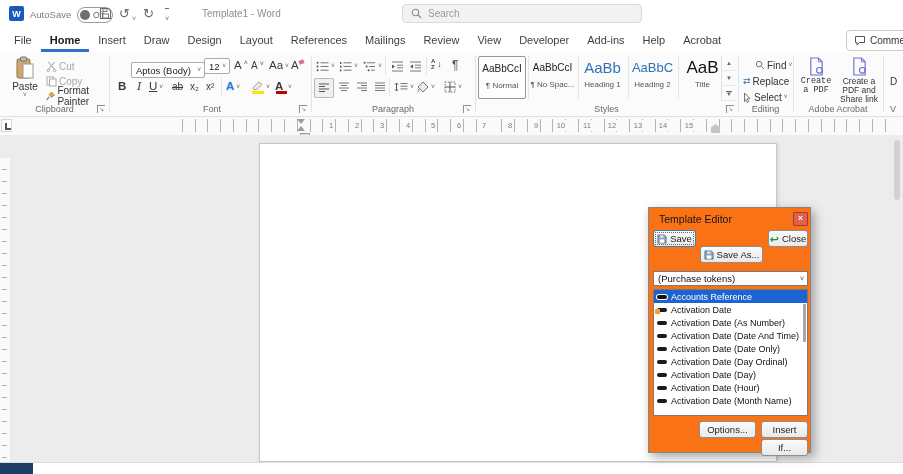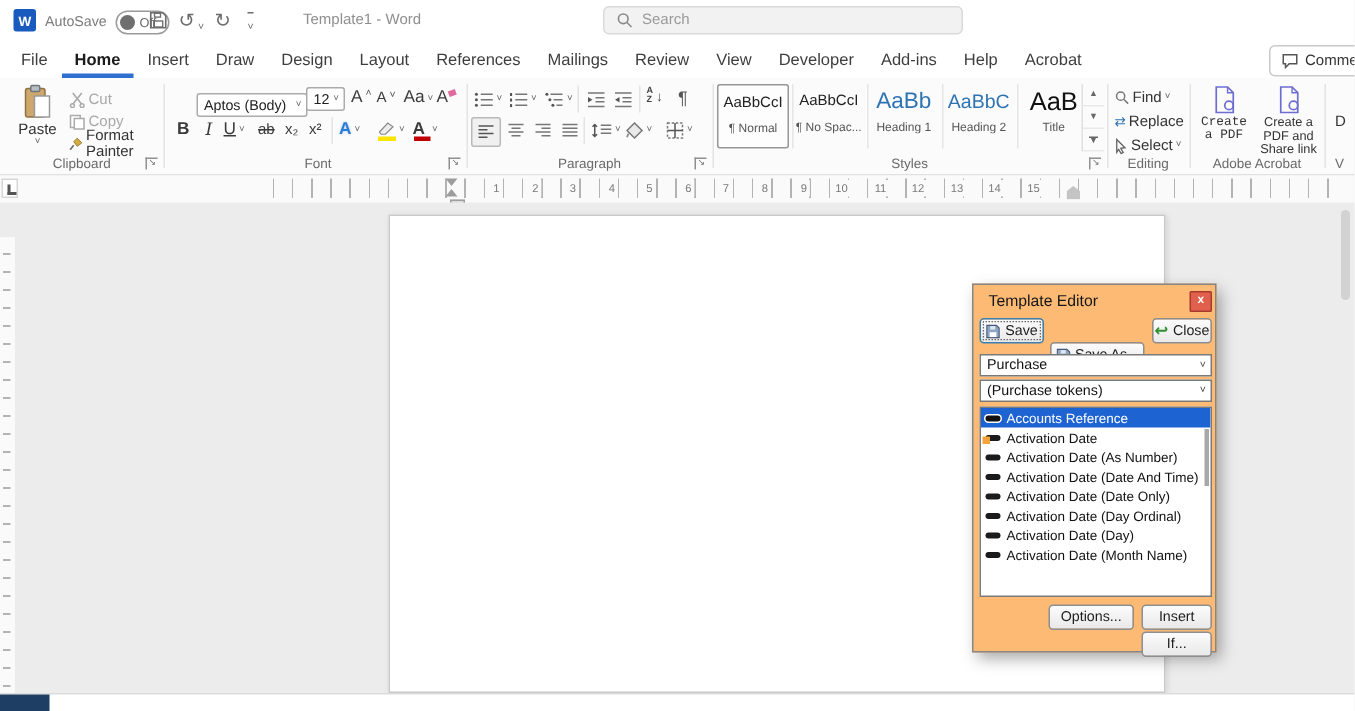--- a/index.html
+++ b/index.html
@@ -73,21 +73,21 @@
   #page{position:absolute;left:259px;top:8px;width:518px;height:319px;background:#fff;border:1px solid #c8c8c8;
         box-shadow:1px 1px 4px rgba(0,0,0,.12);box-sizing:border-box;}
   #vscroll{position:absolute;left:894px;top:2px;width:7px;height:320px;}
   #vscroll .thumb{position:absolute;left:0;top:3px;width:6px;height:60px;background:#d2d2d2;border-radius:3px;}
 
   
   #bottom-strip{position:absolute;left:0;top:462px;width:903px;height:12px;background:#fff;border-top:1px solid #dcdcdc;box-sizing:border-box;}
   #taskbar-fragment{position:absolute;left:0;top:0;width:33px;height:12px;background:#1f3e63;}
 
   
-  #dialog{position:absolute;left:648px;top:189px;width:163px;height:246px;background:#fdba74;border:1px solid #868686;
+  #dialog{position:absolute;left:648px;top:207px;width:163px;height:246px;background:#f97316;border:1px solid #868686;
           box-shadow:3px 4px 10px rgba(0,0,0,.35);box-sizing:border-box;z-index:50;padding-left:20px;}
   #dlg-title{position:absolute;left:10px;top:5px;font-size:10.5px;color:#161616;}
   #dlg-close{position:absolute;left:144px;top:4px;width:13px;height:12px;background:#e0604e;border:1px solid #a83a2c;
              color:#fff;font-size:8px;font-weight:bold;line-height:10px;text-align:center;border-radius:1px;}
   .wbtn{position:absolute;height:17px;border:1px solid #8e8e8e;border-radius:3px;background:linear-gradient(#fbfbfb,#e9e9e9);
         display:flex;align-items:center;justify-content:center;gap:3px;font-size:9.5px;color:#1d1d1d;box-sizing:border-box;}
   .wbtn.focus{border-color:#3c7fb1;outline:1px dotted #666;outline-offset:-3px;}
   .dcombo{position:absolute;left:4px;width:155px;height:15px;background:#fff;border:1px solid #7a7a7a;display:flex;align-items:center;
           font-size:9.5px;color:#111;padding-left:4px;box-sizing:border-box;}
   .dcombo .chev{margin-left:auto;margin-right:3px;font-size:7px;color:#444;}
@@ -390,21 +390,21 @@
     <div class="abs" style="left:246px;top:4px;">
       <div class="scrollcell">▲</div>
       <div class="scrollcell">▼</div>
       <div class="scrollcell" style="flex-direction:column;line-height:4px;"><span style="width:6px;border-top:1px solid #666;"></span>▼</div>
     </div>
     <div class="glabel">Styles</div>
     <div class="launcher">↘</div>
   </div>
 
   <div class="group" style="left:738px;width:55px;">
-    <div class="rbtn" style="left:5px;top:5px;">
+    <div class="rbtn" style="left:17px;top:5px;">
       <svg width="10" height="10" viewBox="0 0 11 11">
           <circle cx="4.5" cy="4.5" r="3" fill="none" stroke="#777" stroke-width="1.1"></circle>
           <path d="M7 7l3 3" stroke="#777" stroke-width="1.1"></path>
         </svg>
       <span class="rlabel">Find</span>
       <span class="chev">˅</span>
     </div>
     <div class="rbtn" style="left:5px;top:21px;">
       <span style="font-size:9px;color:#2e74b5;line-height:10px;">⇄</span>
       <span class="rlabel">Replace</span>
@@ -497,24 +497,20 @@
         <rect x="3" y="6" width="5" height="3.6" fill="#fff"></rect>
         <rect x="3.5" y="1.5" width="3.6" height="2.6" fill="#dfe6f0"></rect>
       </svg>
     <span>Save As...</span>
   </div>
   <div class="wbtn" style="left:119px;top:22px;width:40px;">
     <span style="color:#2f8f2f;font-size:11px;line-height:10px;font-weight:bold;">↩</span>
     <span>Close</span>
   </div>
 
-  <div class="dcombo" style="top:46px;">
-    <span>Purchase</span>
-    <span class="chev">˅</span>
-  </div>
   <div class="dcombo" style="top:63px;">
     <span>(Purchase tokens)</span>
     <span class="chev">˅</span>
   </div>
 
   <div id="dlg-list">
     <div class="tok sel">
         <span class="tok-ic"></span>
         <span>Accounts Reference</span>
       </div>
@@ -537,20 +533,24 @@
     <div class="tok">
         <span class="tok-ic"></span>
         <span>Activation Date (Day Ordinal)</span>
       </div>
     <div class="tok">
         <span class="tok-ic"></span>
         <span>Activation Date (Day)</span>
       </div>
     <div class="tok">
         <span class="tok-ic"></span>
+        <span>Activation Date (Hour)</span>
+      </div>
+    <div class="tok">
+        <span class="tok-ic"></span>
         <span>Activation Date (Month Name)</span>
       </div>
     <div id="dlg-scroll"></div>
   </div>
 
   <div class="wbtn" style="left:50px;top:213px;width:57px;">
       <span>Options...</span>
     </div>
   <div class="wbtn" style="left:112px;top:213px;width:47px;">
       <span>Insert</span>

